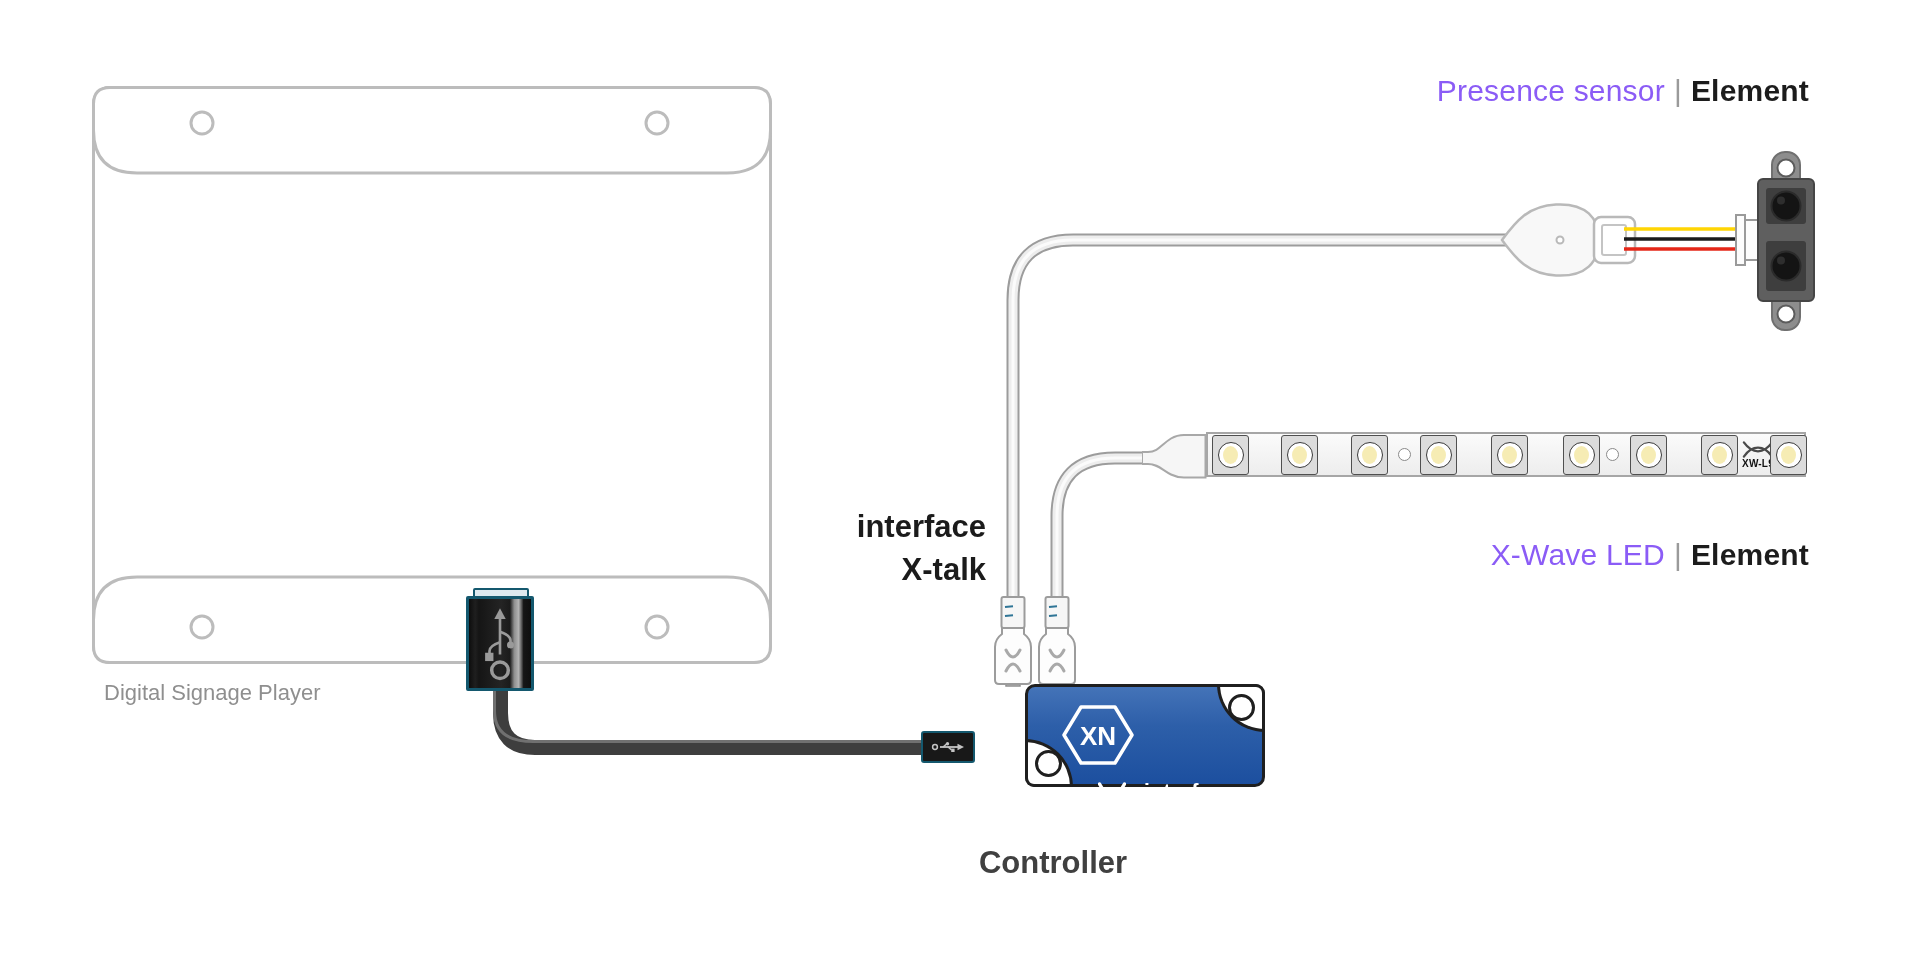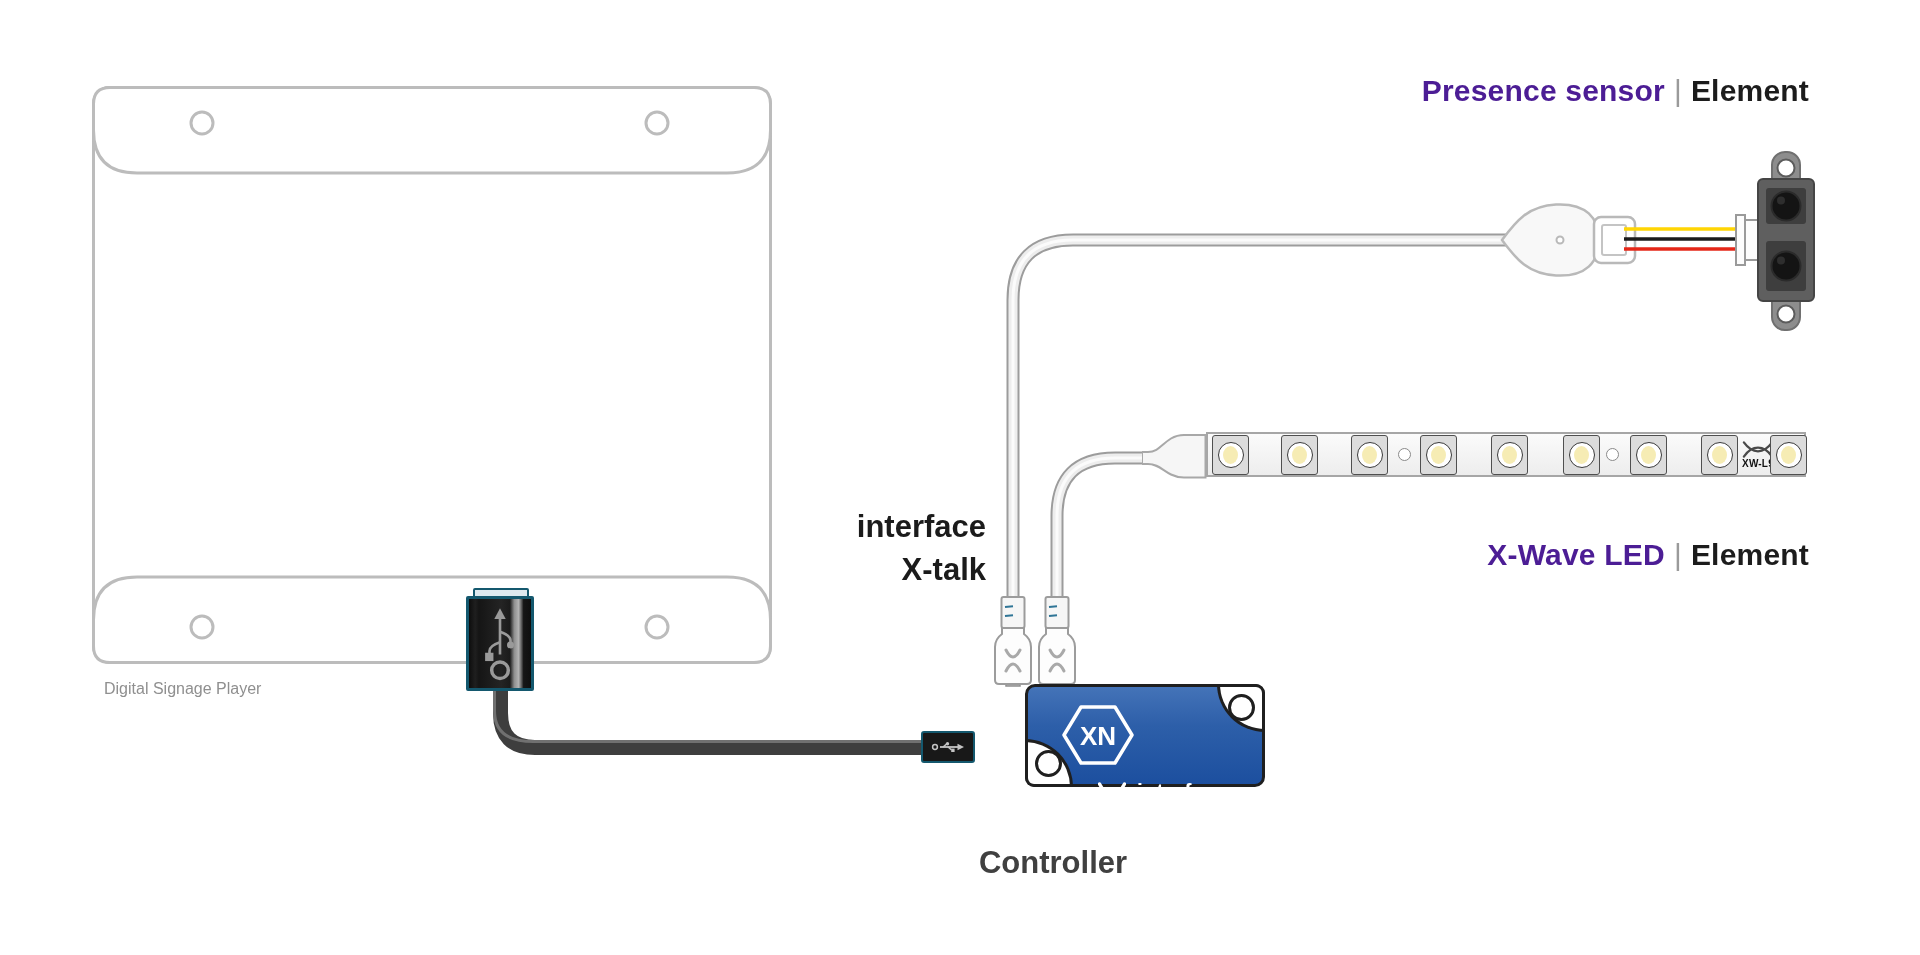--- a/index.html
+++ b/index.html
@@ -4,30 +4,30 @@
 <style>
   html,body{margin:0;padding:0;background:#ffffff;}
   .canvas{
     position:relative;width:1920px;height:955px;background:#ffffff;overflow:hidden;
     font-family:"Liberation Sans", sans-serif;
   }
   .abs{position:absolute;}
 
   
   .side-label{position:absolute;width:520px;text-align:right;font-size:30px;letter-spacing:.2px;white-space:nowrap;}
-  .side-label .name{color:#4c1d95;font-weight:700;}
+  .side-label .name{color:#8b5cf6;font-weight:400;}
   .side-label .divider{color:#9a9a9a;font-weight:400;margin:0 9px;}
   .side-label .cat{color:#1c1c1c;font-weight:700;}
   #presence-label{top:74px;left:1289px;}
   #xwave-label{top:538px;left:1289px;}
   #xtalk-label{position:absolute;top:505px;left:640px;width:346px;text-align:right;
     font-size:31px;font-weight:700;color:#1b1b1b;line-height:43px;}
   #controller-label{position:absolute;top:845px;left:933px;width:240px;text-align:center;
     font-size:31px;font-weight:700;color:#404040;}
-  #player-label{position:absolute;top:680px;left:104px;font-size:16px;color:#8f8f8f;}
+  #player-label{position:absolute;top:680px;left:104px;font-size:22px;color:#8f8f8f;}
   #cable-label{position:absolute;top:770px;left:436px;width:520px;text-align:center;
     font-size:24px;color:#8f8f8f;}
 
   
   #usb-metal{left:473px;top:588px;width:52px;height:12px;background:#dde9ef;
     border:2px solid #14586e;border-radius:2px;z-index:4;}
   #usb-plug{left:466px;top:596px;width:68px;height:95px;z-index:5;
     background:linear-gradient(90deg,#0d0d0d 0%,#1f1f1f 10%,#151515 16%,#242424 52%,#1b1b1b 66%,#8f8f8f 73%,#b3b3b3 80%,#6a6a6a 84%,#161616 88%,#0f0f0f 100%);
     border:3px solid #14586e;border-radius:2px;display:flex;align-items:center;justify-content:center;box-sizing:border-box;}
 
@@ -39,21 +39,21 @@
   #controller{left:1025px;top:684px;width:240px;height:103px;z-index:7;box-sizing:border-box;
     background:linear-gradient(180deg,#4473b8 0%,#2d5fa9 40%,#1c4f9f 100%);
     border:3px solid #1f1f1f;border-radius:10px;}
   #controller .tab{position:absolute;width:48px;height:48px;background:#ffffff;border:3px solid #1f1f1f;box-sizing:border-box;}
   #controller .tab-tr{top:-3px;right:-3px;border-top-right-radius:9px;border-bottom-left-radius:100%;}
   #controller .tab-bl{bottom:-3px;left:-3px;border-bottom-left-radius:9px;border-top-right-radius:100%;}
   #controller .hole{position:absolute;width:21px;height:21px;border:3px solid #1f1f1f;border-radius:50%;background:#fff;}
   #controller .tab-tr .hole{top:7px;right:7px;}
   #controller .tab-bl .hole{bottom:7px;left:7px;}
   #hexagon-svg{position:absolute;left:33px;top:15px;}
-  #brand-row{position:absolute;left:0;right:0;top:92px;display:flex;align-items:center;justify-content:center;gap:11px;}
+  #brand-row{position:absolute;left:0;right:0;top:92px;display:flex;align-items:center;justify-content:center;gap:18px;}
   #brand-row .btxt{color:#ffffff;font-weight:700;font-size:21px;letter-spacing:.4px;}
 
   
   #led-strip{left:1206px;top:432px;width:600px;height:45px;z-index:3;box-sizing:border-box;
     background:linear-gradient(180deg,#fbfbfb 0%,#ededed 100%);border:2px solid #a6a6a6;
     display:flex;align-items:center;}
   .led{width:37px;height:40px;background:#dcdcdc;border:1.5px solid #4f4f4f;border-radius:3px;
     display:flex;align-items:center;justify-content:center;box-sizing:border-box;flex:none;}
   .led-ring{width:26px;height:26px;background:#ffffff;border:1.5px solid #3a3a3a;border-radius:50%;
     display:flex;align-items:center;justify-content:center;box-sizing:border-box;}

